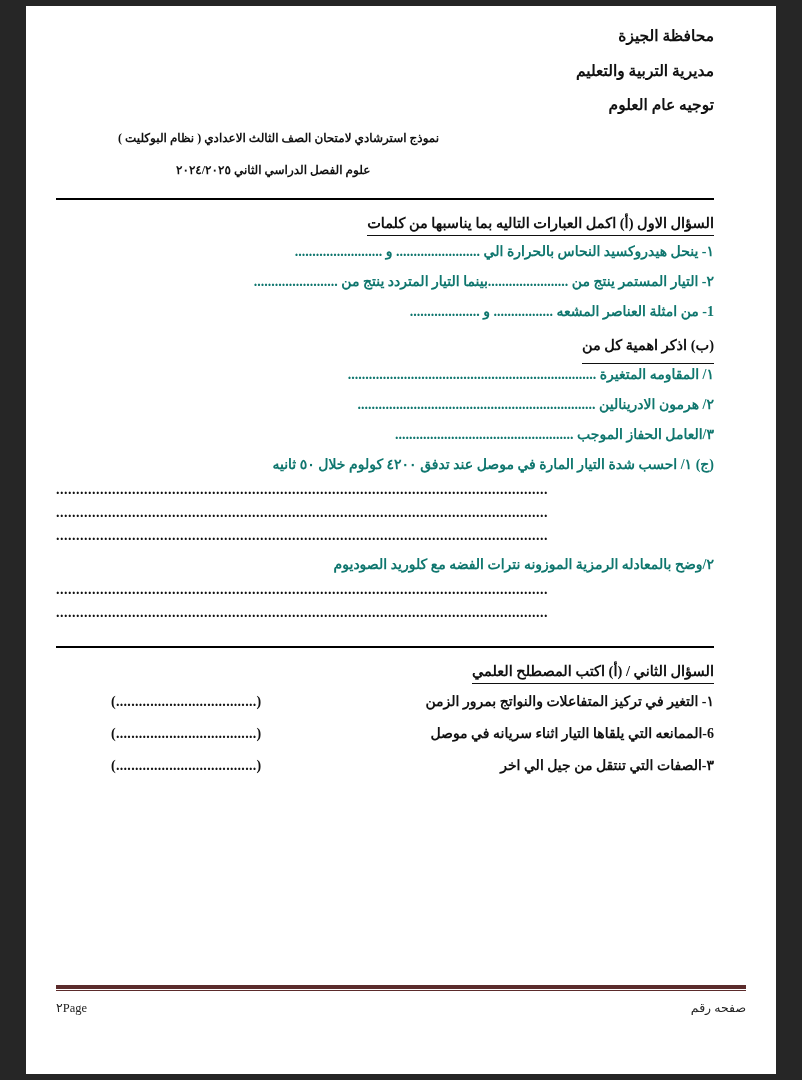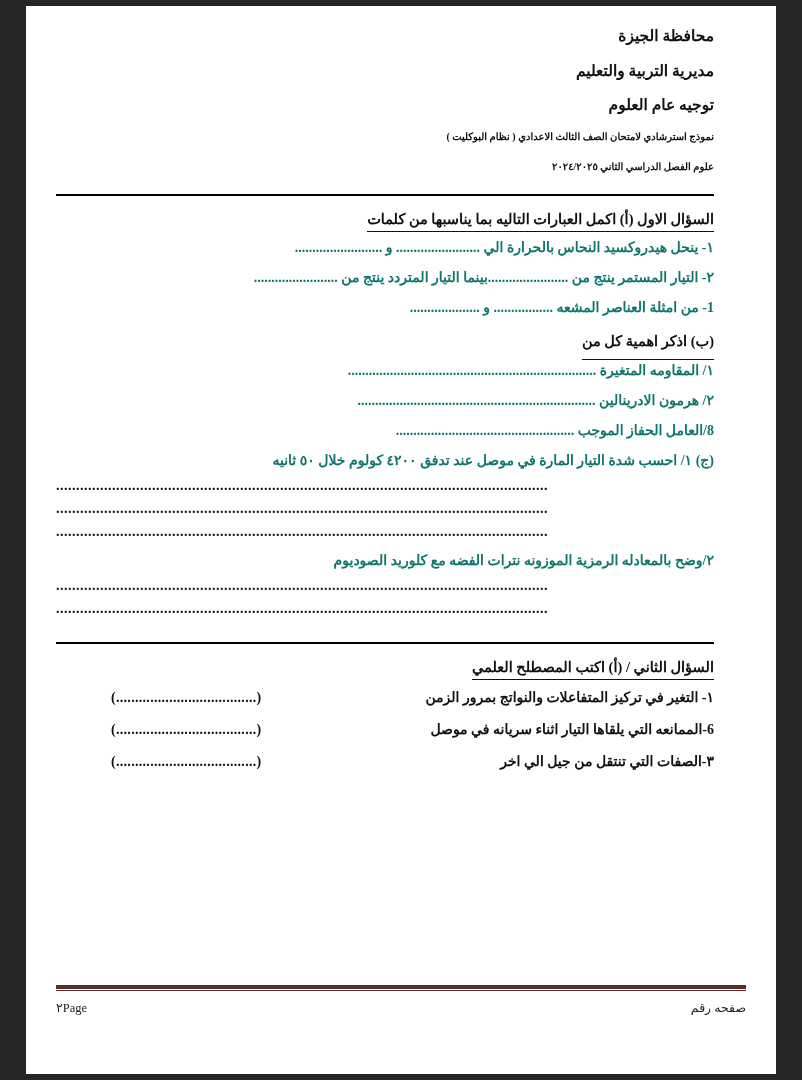--- a/index.html
+++ b/index.html
@@ -37,24 +37,24 @@
     text-align: right;
     direction: rtl;
     font-weight: bold;
     font-size: 15.5px;
     color: #111;
     line-height: 1;
     margin: 0 0 19px 0;
     padding-left: 2px;
   }
   .title-line {
-    text-align: right;
-    direction: rtl;
-    font-weight: bold;
-    font-size: 10px;
+    text-align: left;
+    direction: rtl;
+    font-weight: bold;
+    font-size: 12px;
     color: #111;
     line-height: 1;
     margin: 0 0 18px 0;
     padding-left: 62px;
   }
   .title-line.sub {
     padding-left: 120px;
     margin-bottom: 0;
     margin-top: 20px;
   }
@@ -187,21 +187,21 @@
     <div class="item">١- ينحل هيدروكسيد النحاس بالحرارة الي ........................ و .........................</div>
     <div class="item">٢- التيار المستمر ينتج من .......................بينما التيار المتردد ينتج من ........................</div>
     <div class="item">1- من امثلة العناصر المشعه ................. و ....................</div>
 
     <div class="sub-head">
       <span class="u">(ب) اذكر اهمية كل من</span>
     </div>
 
     <div class="item">١/ المقاومه المتغيرة .......................................................................</div>
     <div class="item">٢/ هرمون الادرينالين ....................................................................</div>
-    <div class="item">8/العامل الحفاز الموجب ...................................................</div>
+    <div class="item">٣/العامل الحفاز الموجب ...................................................</div>
 
     <div class="item">(ج)  ١/  احسب شدة التيار المارة في موصل عند تدفق ٤٢٠٠ كولوم خلال ٥٠ ثانيه</div>
 
     <div class="answer-lines">
       <span class="dotline">...........................................................................................................................</span>
       <span class="dotline">...........................................................................................................................</span>
       <span class="dotline">...........................................................................................................................</span>
     </div>
 
     <div class="item">٢/وضح بالمعادله  الرمزية الموزونه نترات الفضه مع كلوريد الصوديوم</div>

